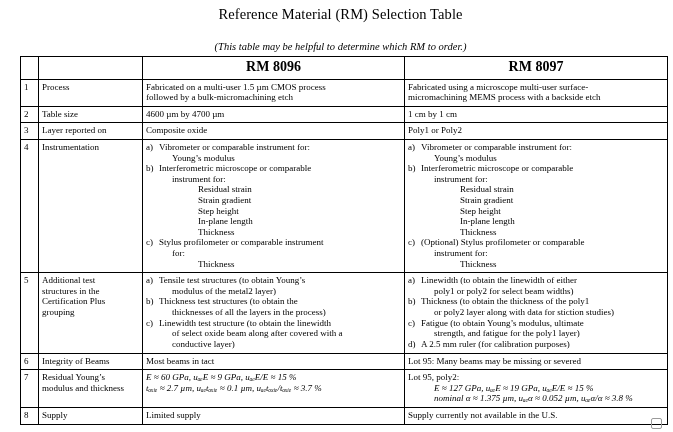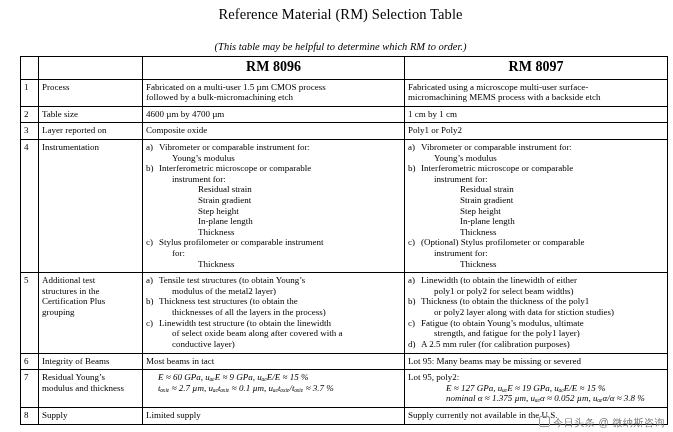--- a/index.html
+++ b/index.html
@@ -63,21 +63,21 @@
     display: flex;
     align-items: flex-start;
   }
   .li-mark {
     width: 13px;
     flex: 0 0 13px;
   }
   .li-body { flex: 1 1 auto; }
   .ind1 { padding-left: 26px; }
   .ind2 { padding-left: 52px; }
-  .ital { font-style: italic; margin-left: 12px; }
+  .ital { font-style: italic; }
 
   .wm {
     position: absolute;
     right: 8px;
     bottom: 2px;
     font-family: "Liberation Sans", sans-serif;
     font-size: 10px;
     color: #7a7a7a;
     letter-spacing: 0.5px;
   }
@@ -272,16 +272,16 @@
         <td>8</td>
         <td>Supply</td>
         <td>Limited supply</td>
         <td>Supply currently not available in the U.S.</td>
       </tr>
 
     </tbody>
   </table>
 
   <div class="wm">
-    <span class="wm-box"></span><span>今日头条 @ 微纳斯咨询</span>
+    <span class="wm-box"></span>
   </div>
 
 </div>
 
 </body></html>

